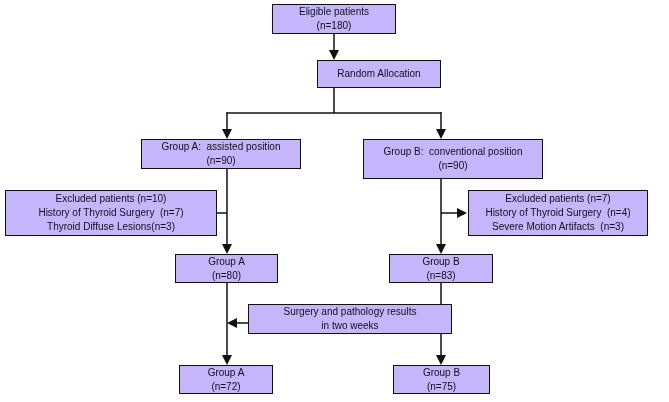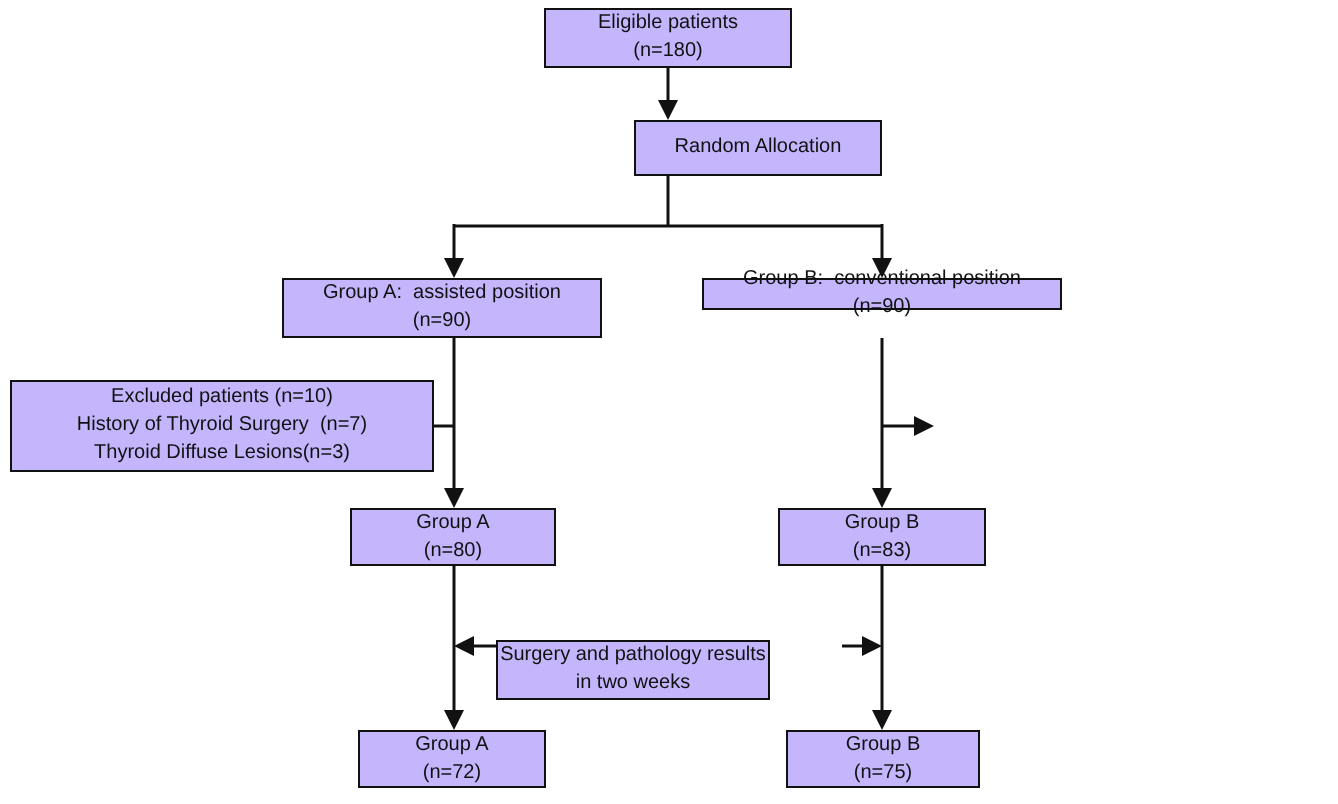--- a/index.html
+++ b/index.html
@@ -102,35 +102,38 @@
   </svg>
 
   <div class="box" style="left:272px; top:4px; width:124px; height:30px;">Eligible patients
 (n=180)</div>
 
   <div class="box" style="left:272px; top:60px; width:124px; height:28px;margin-left:45px;">Random Allocation</div>
 
   <div class="box" style="left:141px; top:139px; width:160px; height:30px;">Group A:  assisted position
 (n=90)</div>
 
-  <div class="box" style="left:351px; top:139px; width:180px; height:16px;">Group B:  conventional position
+  <div class="box" style="left:363px; top:139px; width:180px; height:40px;">Group B:  conventional position
 (n=90)</div>
 
   <div class="box" style="left:5px; top:190px; width:212px; height:46px;">Excluded patients (n=10)
 History of Thyroid Surgery  (n=7)
 Thyroid Diffuse Lesions(n=3)</div>
 
+  <div class="box" style="left:468px; top:190px; width:180px; height:46px;">Excluded patients (n=7)
+History of Thyroid Surgery  (n=4)
+Severe Motion Artifacts  (n=3)</div>
 
   <div class="box" style="left:175px; top:254px; width:103px; height:29px;">Group A
 (n=80)</div>
 
   <div class="box" style="left:389px; top:254px; width:104px; height:29px;">Group B
 (n=83)</div>
 
-  <div class="box" style="left:248px; top:320px; width:137px; height:30px;">Surgery and pathology results
+  <div class="box" style="left:248px; top:304px; width:204px; height:30px;">Surgery and pathology results
 in two weeks</div>
 
   <div class="box" style="left:179px; top:365px; width:94px; height:29px;">Group A
 (n=72)</div>
 
   <div class="box" style="left:393px; top:365px; width:97px; height:29px;">Group B
 (n=75)</div>
 
 </div>
 

